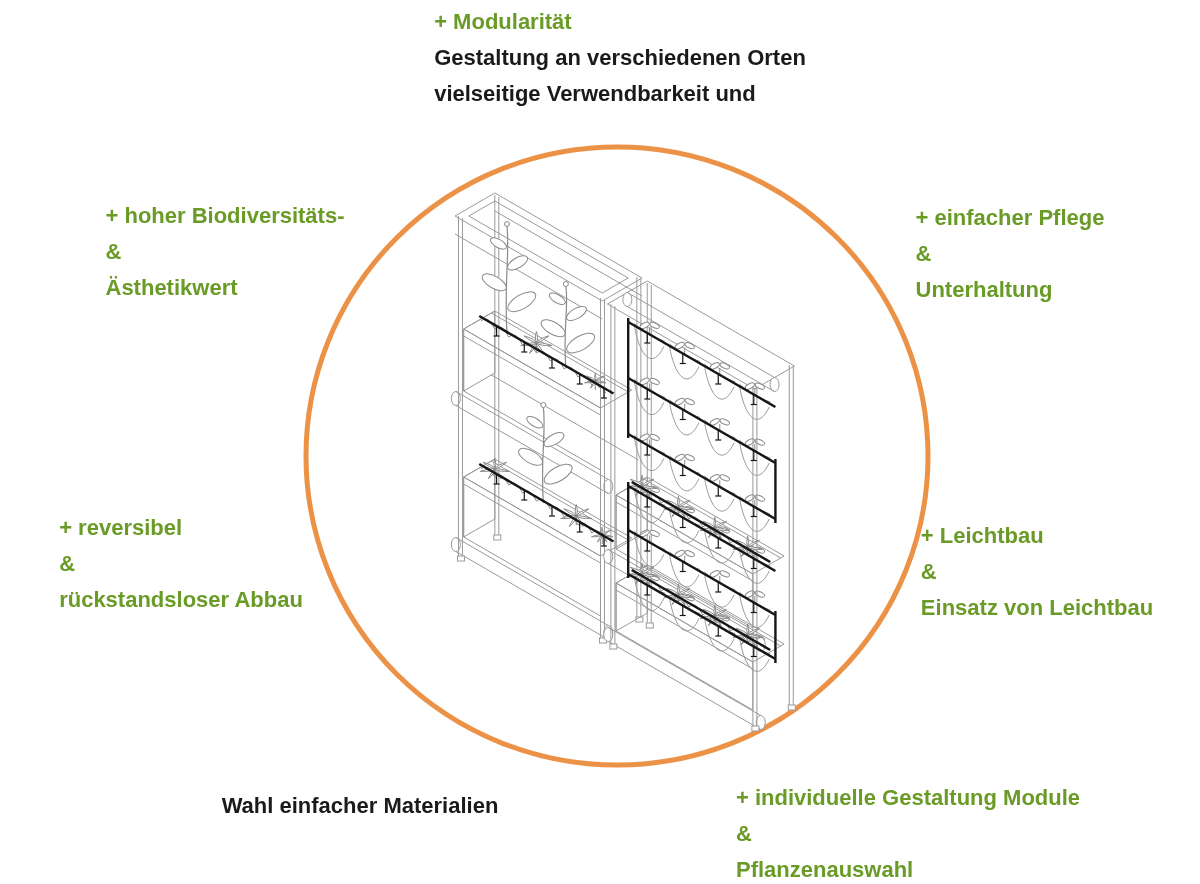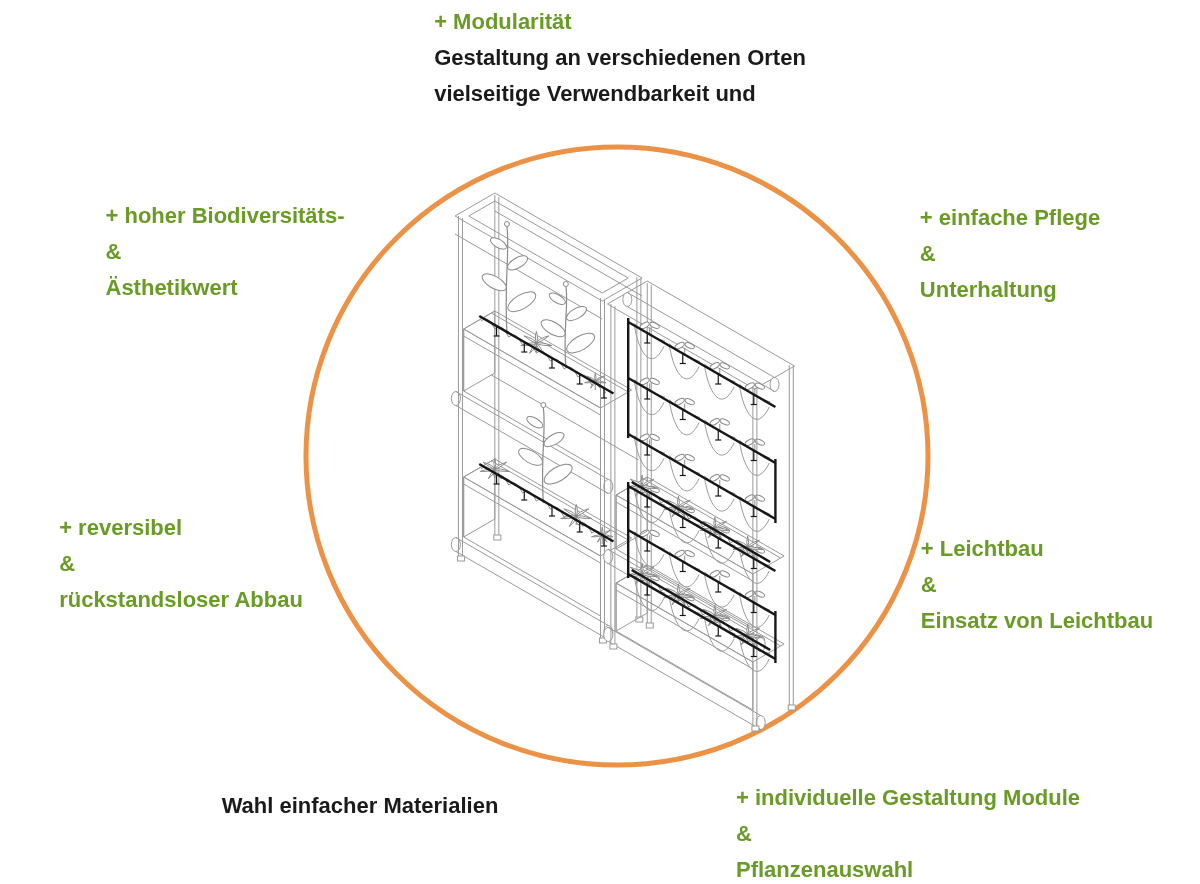--- a/index.html
+++ b/index.html
@@ -10,21 +10,21 @@
   .label{
     position:absolute;transform:translateX(-50%);text-align:left;
     font-size:22px;line-height:36px;white-space:nowrap;font-weight:bold;
   }
   .green{color:var(--green);}
   .ink{color:var(--ink);}
   .pos-top{left:620px;top:4px;}
   .pos-left-upper{left:225px;top:198px;}
   .pos-right-upper{left:1010px;top:200px;}
   .pos-left-lower{left:181px;top:510px;}
-  .pos-right-lower{left:1037px;top:531px;}
+  .pos-right-lower{left:1037px;top:518px;}
   .pos-bottom-left{left:360px;top:788px;}
   .pos-bottom-right{left:908px;top:780px;}
   svg.center-figure{position:absolute;left:0;top:0;}
 </style>
 </head>
 <body>
 
 <div class="page">
 
   <div class="label pos-top">
@@ -33,21 +33,21 @@
     <div class="ink">vielseitige Verwendbarkeit und</div>
   </div>
 
   <div class="label pos-left-upper">
     <div class="green">+ hoher Biodiversitäts-</div>
     <div class="green">&amp;</div>
     <div class="green">Ästhetikwert</div>
   </div>
 
   <div class="label pos-right-upper">
-    <div class="green">+ einfache Pflege</div>
+    <div class="green">+ einfacher Pflege</div>
     <div class="green">&amp;</div>
     <div class="green">Unterhaltung</div>
   </div>
 
   <div class="label pos-left-lower">
     <div class="green">+ reversibel</div>
     <div class="green">&amp;</div>
     <div class="green">rückstandsloser Abbau</div>
   </div>
 

